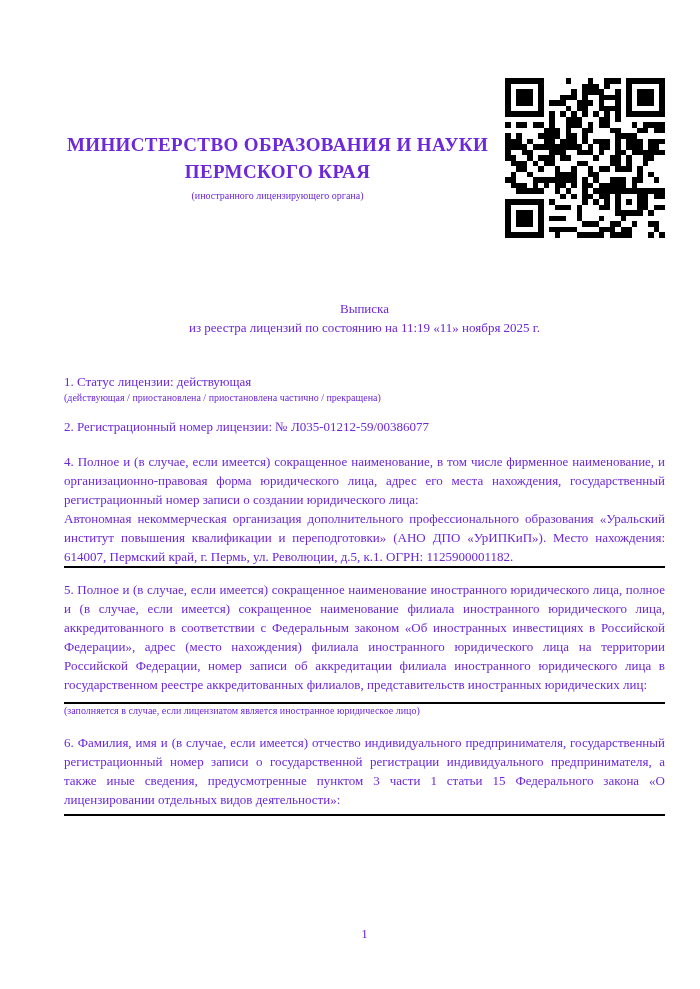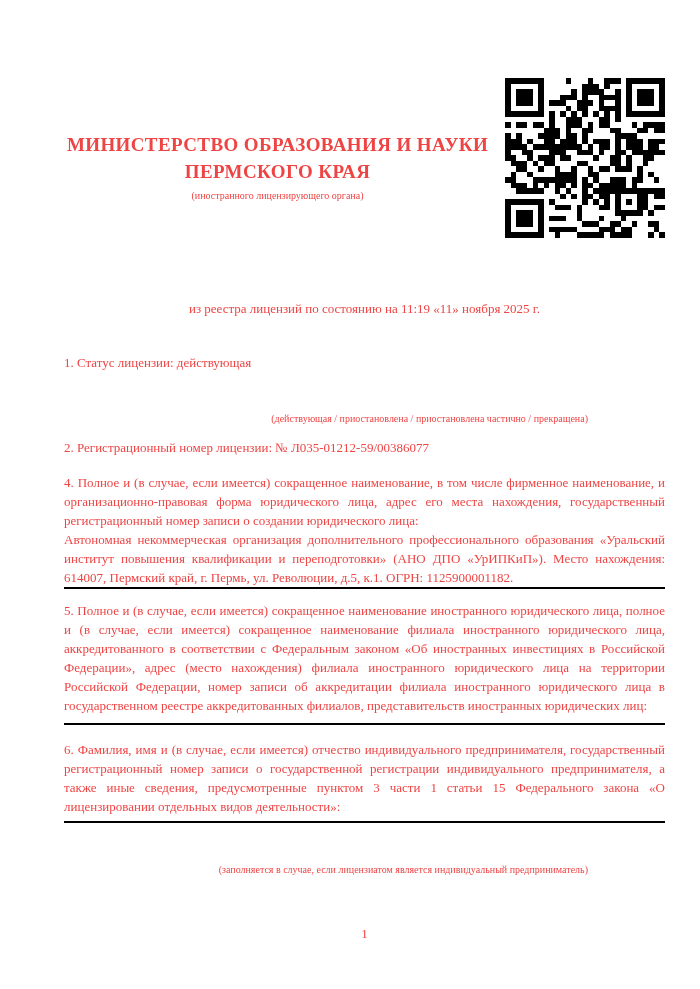--- a/index.html
+++ b/index.html
@@ -1,28 +1,28 @@
 <!DOCTYPE html>
 <html><head>
 <meta charset="utf-8">
 <style>
   html,body { margin:0; padding:0; background:#ffffff; }
   .page {
     position:relative; width:700px; height:989px; background:#fff;
-    font-family:"Liberation Serif","DejaVu Serif",serif; color:#ef4444; overflow:hidden;
+    font-family:"Liberation Serif","DejaVu Serif",serif; color:#6d28d9; overflow:hidden;
   }
   .letterhead { position:absolute; left:64px; top:131px; width:427px; text-align:center; }
   .lh-name { font-weight:bold; font-size:19px; line-height:27px; letter-spacing:0.4px; white-space:nowrap; }
   .lh-caption { font-size:10px; line-height:12px; margin-top:5px; }
   .qr-wrap { position:absolute; left:505px; top:78px; width:160px; height:160px; }
   .qr-wrap svg { display:block; }
   .content { position:absolute; left:64px; top:299px; width:601px; font-size:13px; line-height:19px; }
   .title-block { text-align:center; margin-bottom:35px; }
   .para { text-align:justify; }
-  .caption-line { font-size:10px; line-height:14px; width:524px; text-align:right;margin-top:40px; }
+  .caption-line { font-size:10px; line-height:14px; width:524px; text-align:left; }
   .fillrule { border-top:2px solid #000; height:0; width:601px; }
   .mt8 { margin-top:8px; }
   .mt5 { margin-top:5px; }
   .mb12 { margin-bottom:12px; }
   .mb16 { margin-bottom:16px; }
   .mb10 { margin-bottom:10px; }
   .mb15 { margin-bottom:15px; }
   .mb23 { margin-bottom:23px; }
   .page-number { position:absolute; left:64px; top:926px; width:601px; text-align:center; font-size:13px; }
 </style>
@@ -469,20 +469,21 @@
         <rect x="21" y="28" width="1" height="1" fill="#000000"></rect>
         <rect x="22" y="28" width="1" height="1" fill="#000000"></rect>
         <rect x="26" y="28" width="1" height="1" fill="#000000"></rect>
         <rect x="28" y="28" width="1" height="1" fill="#000000"></rect>
       </svg>
     </div>
 
   <div class="content">
 
     <div class="title-block">
+      <div>Выписка</div>
       <div>из реестра лицензий по состоянию на 11:19 «11» ноября 2025 г.</div>
     </div>
 
     <div class="mb12">
       <div>1. Статус лицензии: действующая</div>
       <div class="caption-line">(действующая / приостановлена / приостановлена частично / прекращена)</div>
     </div>
 
     <div class="mb16">
       <div>2. Регистрационный номер лицензии: № Л035-01212-59/00386077</div>
@@ -491,26 +492,26 @@
 
     <div class="mb12">
       <div class="para">4. Полное и (в случае, если имеется) сокращенное наименование, в том числе фирменное наименование, и организационно-правовая форма юридического лица, адрес его места нахождения, государственный регистрационный номер записи о создании юридического лица:</div>
       <div class="para">Автономная некоммерческая организация дополнительного профессионального образования «Уральский институт повышения квалификации и переподготовки» (АНО ДПО «УрИПКиП»). Место нахождения: 614007, Пермский край, г. Пермь, ул. Революции, д.5, к.1. ОГРН: 1125900001182.</div>
       <div class="fillrule"></div>
     </div>
 
     <div class="mb15">
       <div class="para">5. Полное и (в случае, если имеется) сокращенное наименование иностранного юридического лица, полное и (в случае, если имеется) сокращенное наименование филиала иностранного юридического лица, аккредитованного в соответствии с Федеральным законом «Об иностранных инвестициях в Российской Федерации», адрес (место нахождения) филиала иностранного юридического лица на территории Российской Федерации, номер записи об аккредитации филиала иностранного юридического лица в государственном реестре аккредитованных филиалов, представительств иностранных юридических лиц:</div>
       <div class="fillrule mt8"></div>
+      <div class="caption-line">(заполняется в случае, если лицензиатом является иностранное юридическое лицо)</div>
     </div>
 
     <div class="mb23">
       <div class="para">6. Фамилия, имя и (в случае, если имеется) отчество индивидуального предпринимателя, государственный регистрационный номер записи о государственной регистрации индивидуального предпринимателя, а также иные сведения, предусмотренные пунктом 3 части 1 статьи 15 Федерального закона «О лицензировании отдельных видов деятельности»:</div>
       <div class="fillrule mt5"></div>
-      <div class="caption-line">(заполняется в случае, если лицензиатом является индивидуальный предприниматель)</div>
     </div>
 
 
   </div>
 
   <div class="page-number">1</div>
 
 </div>
 
 </body></html>

